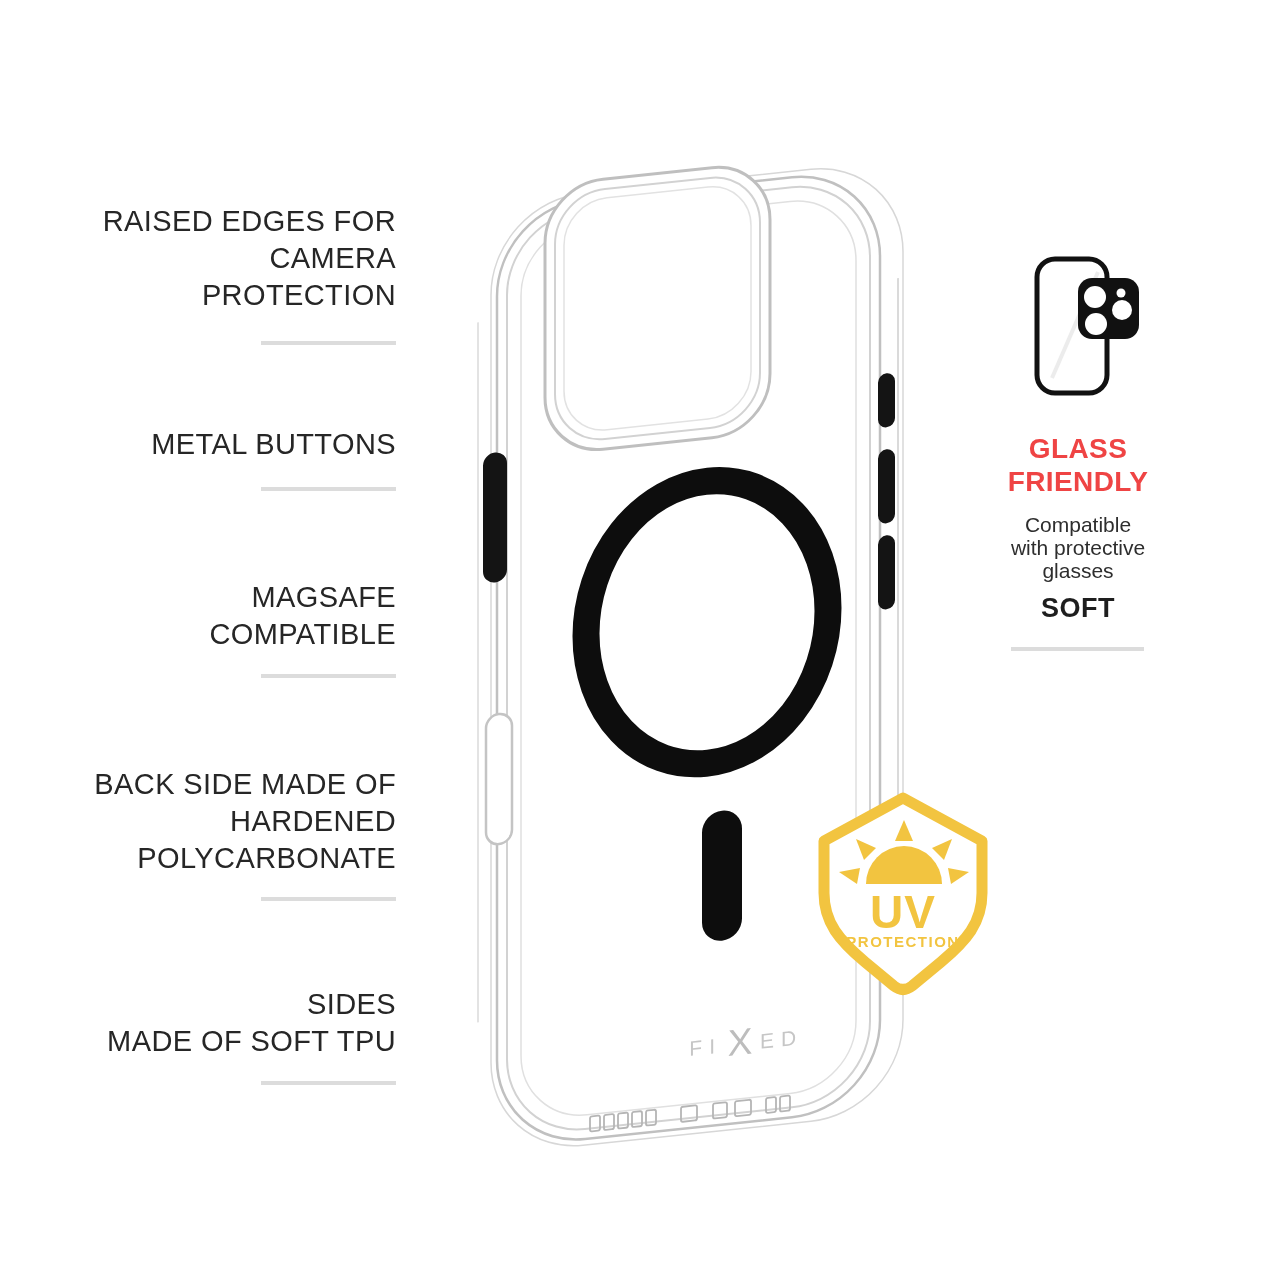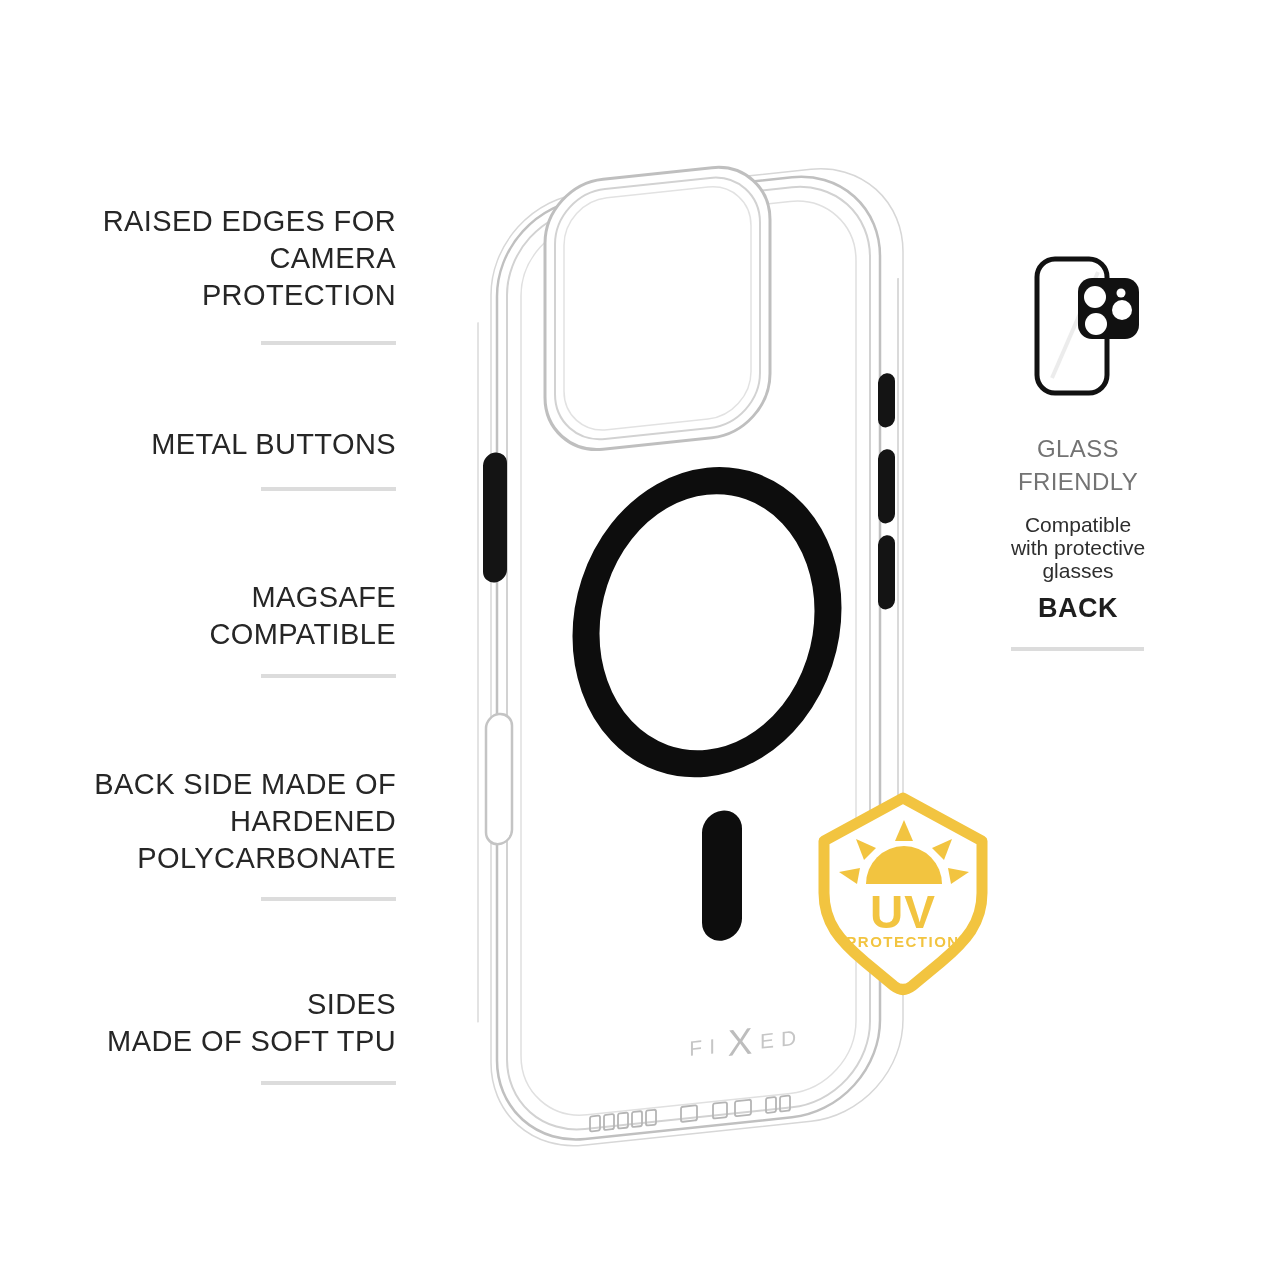--- a/index.html
+++ b/index.html
@@ -15,22 +15,22 @@
   }
   .divider{position:absolute;height:4px;background:#dcdcdc;}
   .divider.left{right:884px;width:135px;}
   .f1{top:203px;} .d1{top:341px;}
   .f2{top:426px;} .d2{top:487px;}
   .f3{top:579px;} .d3{top:674px;}
   .f4{top:766px;} .d4{top:897px;}
   .f5{top:986px;} .d5{top:1081px;}
   .gf-title{
     position:absolute;left:978px;top:432px;width:200px;text-align:center;
-    font-size:24px;line-height:33px;font-weight:normal;letter-spacing:.4px;
-    color:#737373;white-space:pre-line;
+    font-size:28px;line-height:33px;font-weight:bold;letter-spacing:.4px;
+    color:#ef4444;white-space:pre-line;
   }
   .gf-desc{
     position:absolute;left:968px;top:513px;width:220px;text-align:center;
     font-size:21px;line-height:23px;color:#2e2e2e;white-space:pre-line;
   }
   .gf-brand{
     position:absolute;left:978px;top:593px;width:200px;text-align:center;
     font-size:27px;font-weight:bold;letter-spacing:.5px;color:#1e1e1e;
   }
   .d6{left:1011px;top:647px;width:133px;}
@@ -133,16 +133,16 @@
 
   <div class="feature f5">SIDES
 MADE OF SOFT TPU</div>
   <div class="divider left d5"></div>
 
   <div class="gf-title">GLASS
 FRIENDLY</div>
   <div class="gf-desc">Compatible
 with protective
 glasses</div>
-  <div class="gf-brand">BACK</div>
+  <div class="gf-brand">SOFT</div>
   <div class="divider d6"></div>
 
 </div>
 
 </body></html>

